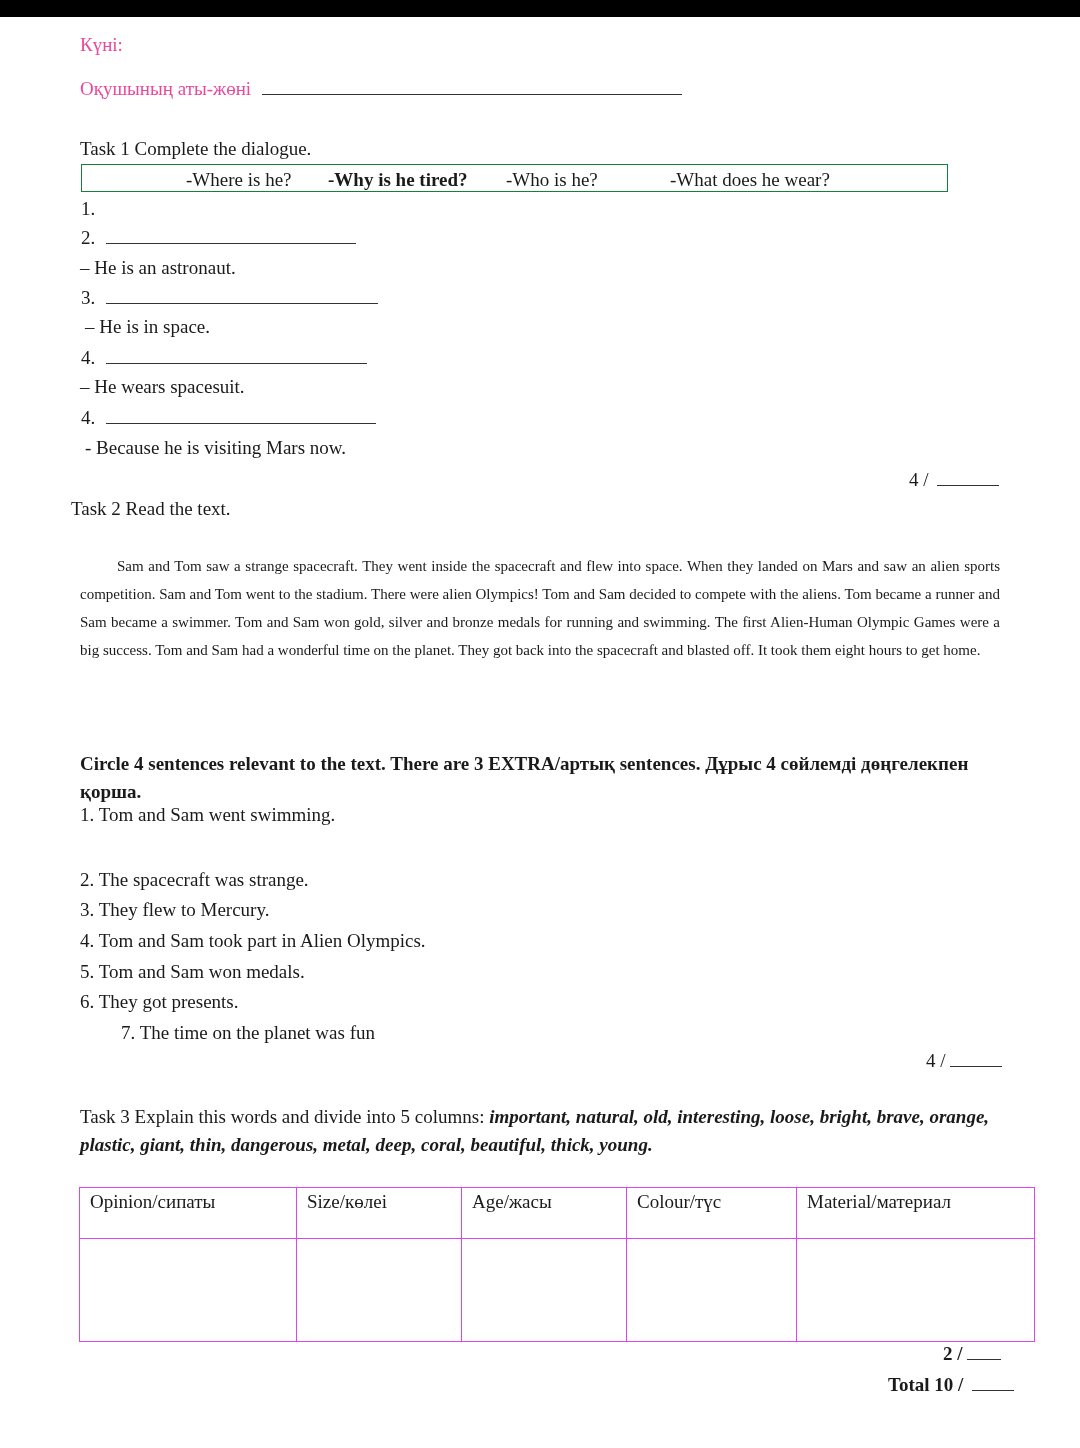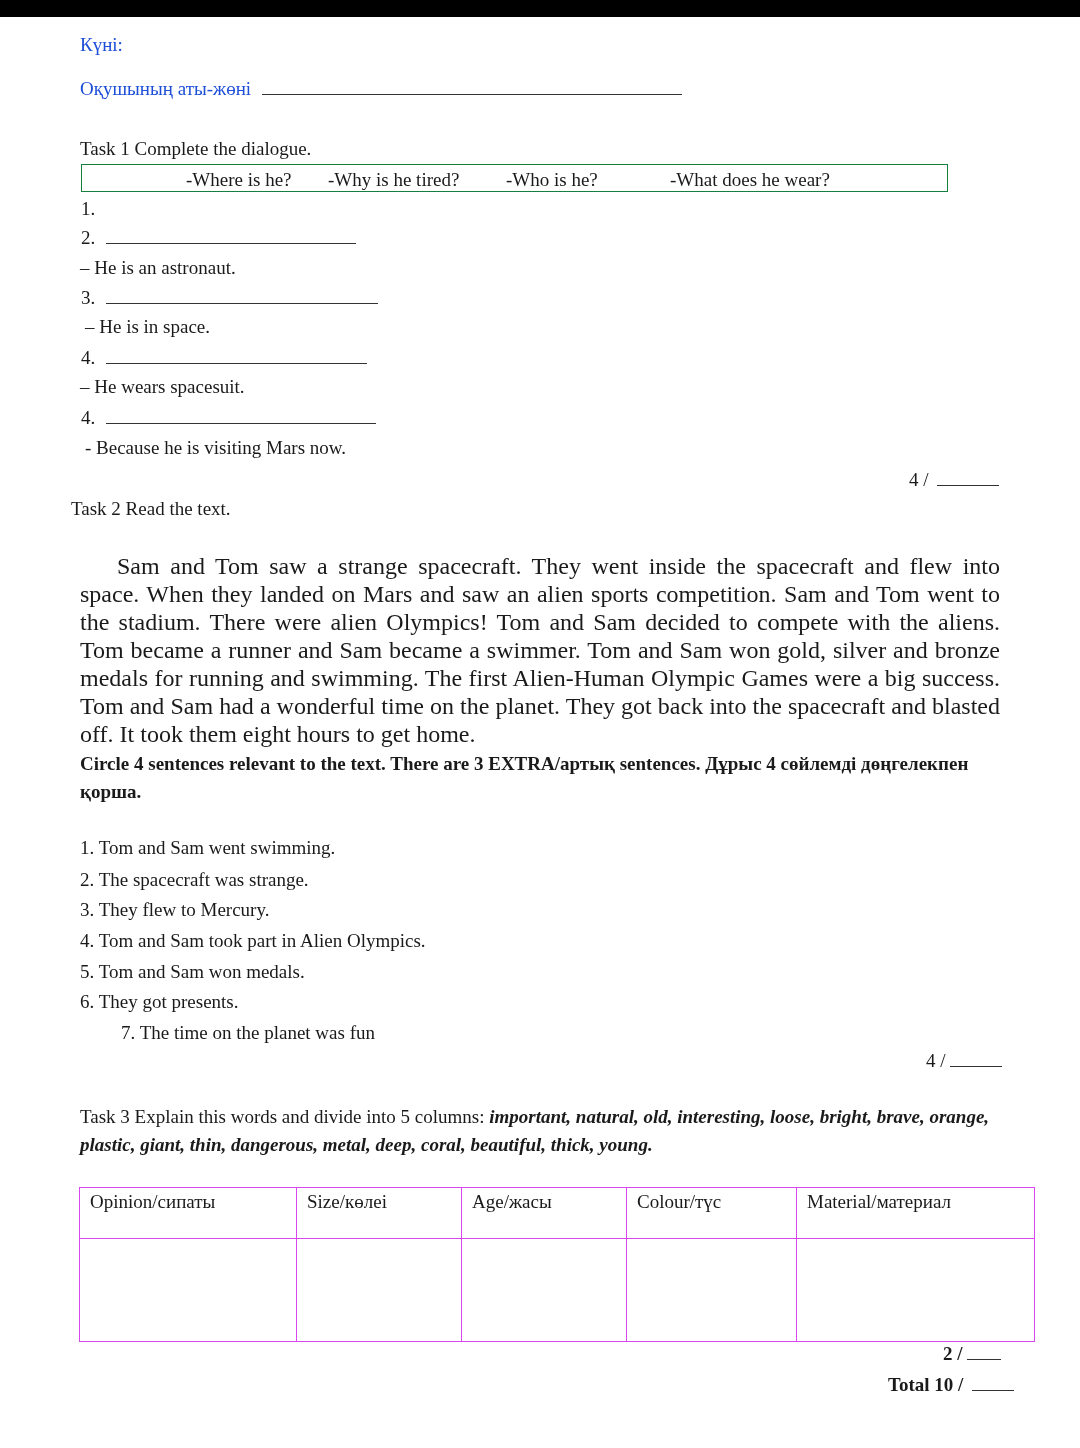--- a/index.html
+++ b/index.html
@@ -3,29 +3,29 @@
 <meta charset="utf-8">
 <style>
   html, body { margin: 0; padding: 0; }
   body {
     width: 1080px; height: 1448px; background: #ffffff; position: relative; overflow: hidden;
     font-family: "Liberation Serif", "DejaVu Serif", serif; color: #1a1a1a; font-size: 19px;
   }
   .topbar { position: absolute; left: 0; top: 0; width: 1080px; height: 17px; background: #000; }
   .abs { position: absolute; white-space: nowrap; line-height: 1; }
   .blank { display: inline-block; border-bottom: 1px solid #333; height: 1px; vertical-align: baseline; }
-  .gray { color: #1d4ed8; }
+  .gray { color: #ec4899; }
   .opts-box {
     position: absolute; left: 81px; top: 164px; width: 867px; height: 28px;
     border: 1px solid #15803d; box-sizing: border-box;
   }
   .opt { position: absolute; top: 5px; white-space: nowrap; line-height: 1; font-size: 19px; }
   .passage {
     position: absolute; left: 80px; top: 552px; width: 920px;
-    text-align: justify; line-height: 28px; font-size: 24px; font-family: Liberation Serif, serif;
+    text-align: justify; line-height: 28px; font-size: 15px; font-family: Liberation Serif, serif;
   }
   .passage p { margin: 0; text-indent: 37px; }
   .bold { font-weight: bold; }
   .instr { position: absolute; left: 80px; top: 750px; width: 900px; line-height: 28px; font-weight: bold; font-size: 19px; }
   .task3 { position: absolute; left: 80px; top: 1103px; width: 920px; line-height: 28px; font-size: 19px; }
   .task3 .words { font-weight: bold; font-style: italic; }
   table.cols {
     position: absolute; left: 79px; top: 1187px; width: 956px; border-collapse: collapse;
   }
   table.cols th, table.cols td { border: 1px solid #d946ef; text-align: left; vertical-align: top; }
@@ -40,21 +40,21 @@
 
 <div class="abs gray" style="left:80px; top:35px;">Күні:</div>
 <div class="abs gray" style="left:80px; top:79px;">
   <span>Оқушының аты-жөні</span>
   <span class="blank" style="width:420px; margin-left:6px;"></span>
 </div>
 
 <div class="abs" style="left:80px; top:139px;">Task 1 Complete the dialogue.</div>
 <div class="opts-box">
   <span class="opt" style="left:104px;">-Where is he?</span>
-  <span class="opt" style="left:246px;">-Why is he tired?</span>
+  <span class="opt" style="left:246px;font-weight:bold;">-Why is he tired?</span>
   <span class="opt" style="left:424px;">-Who is he?</span>
   <span class="opt" style="left:588px;">-What does he wear?</span>
 </div>
 
 <div class="abs" style="left:81px; top:199px;">1.</div>
 
 <div class="abs" style="left:81px; top:228px;">
   <span>2.</span>
   <span class="blank" style="width:250px; margin-left:6px;"></span>
 </div>
@@ -84,21 +84,21 @@
 </div>
 
 <div class="abs" style="left:71px; top:499px;">Task 2 Read the text.</div>
 
 <div class="passage">
   <p>Sam and Tom saw a strange spacecraft.  They went inside the spacecraft and flew into space. When they landed on Mars and saw an alien sports competition. Sam and Tom went to the stadium. There were alien Olympics!  Tom and Sam decided to compete with the aliens. Tom became a runner and Sam became a swimmer. Tom and Sam won gold, silver and bronze medals for running and swimming.  The first Alien-Human Olympic Games were a big success. Tom and Sam had a wonderful time on the planet. They got back into the spacecraft and blasted off. It took them eight hours to get home.</p>
 </div>
 
 <div class="instr">Circle 4 sentences relevant to the text. There are 3 EXTRA/артық sentences. Дұрыс 4 сөйлемді дөңгелекпен қорша.</div>
 
-<div class="list-item" style="top:838px;">1. Tom and Sam went swimming.</div>
+<div class="list-item" style="top:805px;">1. Tom and Sam went swimming.</div>
 <div class="list-item" style="top:870px;">2. The spacecraft was strange.</div>
 <div class="list-item" style="top:900px;">3. They flew to Mercury.</div>
 <div class="list-item" style="top:931px;">4. Tom and Sam took part in Alien Olympics.</div>
 <div class="list-item" style="top:962px;">5. Tom and Sam won medals.</div>
 <div class="list-item" style="top:992px;">6. They got presents.</div>
 <div class="list-item" style="top:1023px;margin-left:41px;">7. The time on the planet was fun</div>
 
 <div class="abs" style="left:926px; top:1051px;">
   <span>4 /</span>
   <span class="blank" style="width:52px; margin-left:0px;"></span>

